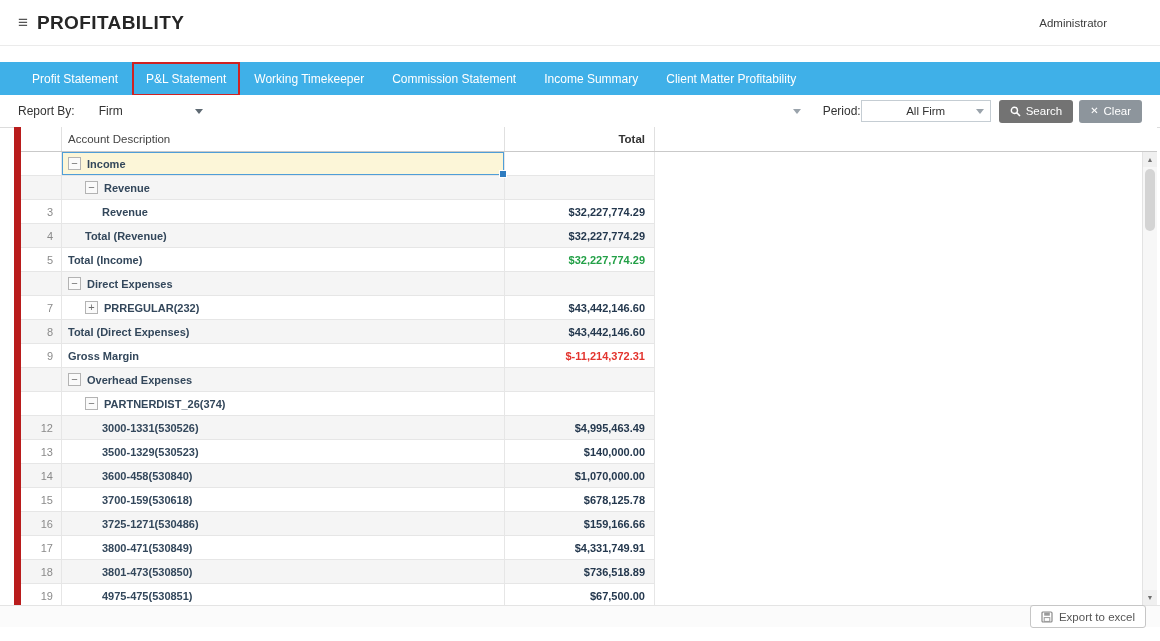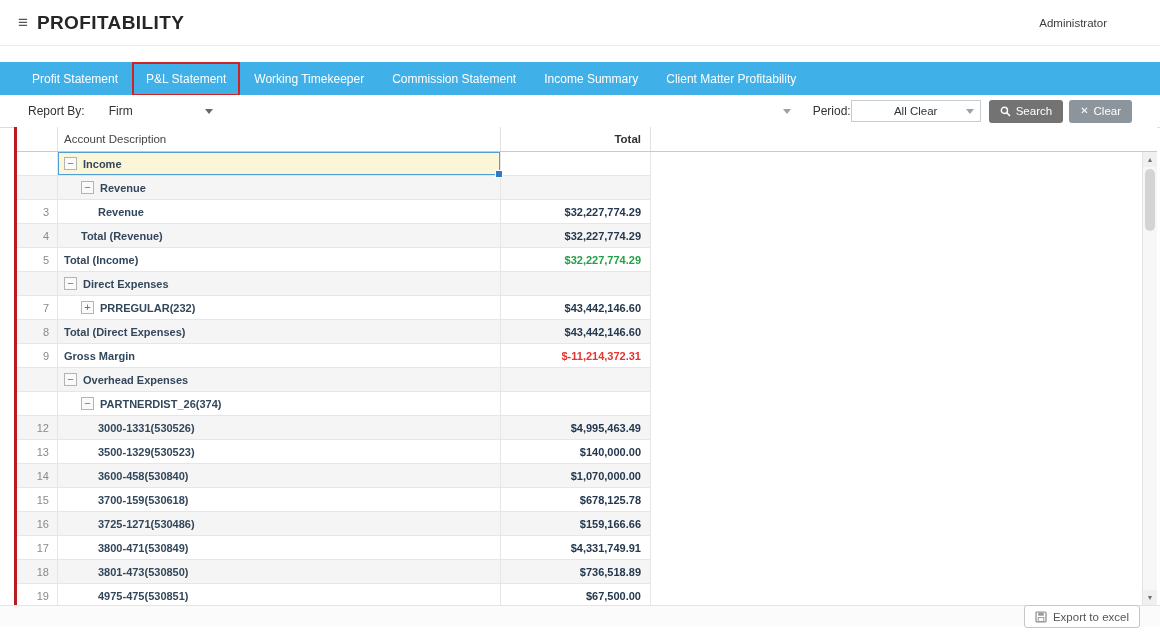--- a/index.html
+++ b/index.html
@@ -19,21 +19,21 @@
 
   
   .tabbar { position:absolute; top:62px; left:0; right:0; height:33px;
     background:#3fb0e8; display:flex; align-items:stretch; padding-left:18px; }
   .tab { color:#fff; font-size:12px; display:flex; align-items:center;
     padding:12px 14px; cursor:pointer; white-space:nowrap; }
   .tab.active { border:2px solid #cf2222; padding:15px 12px; }
 
   
   .toolbar { position:absolute; top:95px; left:0; right:0; height:33px;
-    display:flex; align-items:center; padding:0 28px;
+    display:flex; align-items:center; padding:0 18px;
     background:#fff; border-bottom:1px solid #dcdcdc; font-size:12px; color:#333; }
   .lbl { white-space:nowrap; }
   .caret { width:0; height:0; border-left:4px solid transparent;
     border-right:4px solid transparent; border-top:5px solid #9aa3ab; display:inline-block; }
   .caret.dark { border-top-color:#5f6a73; }
   .combo.borderless { width:104px; margin-left:24px; display:flex;
     justify-content:space-between; align-items:center; cursor:pointer; color:#333; }
   .spacer { flex:1; }
   .caret.mid { margin-right:22px; cursor:pointer; }
   .period-lbl { margin-right:0; }
@@ -43,21 +43,21 @@
   .combo.boxed .caret { position:absolute; right:6px; top:8px; }
   .btn { display:inline-flex; align-items:center; gap:5px; height:23px;
     border:none; border-radius:3px; color:#fff; font-size:11.5px;
     font-family:"Liberation Sans", sans-serif; padding:0 11px; cursor:pointer; }
   .btn.search { background:#737373; margin-left:8px; }
   .btn.clear  { background:#8d959c; margin-left:6px; }
   .btn .x { font-size:10px; line-height:10px; }
 
   
   .grid { position:absolute; top:127px; left:14px; right:3px; height:478px;
-    border-left:3px solid #b91c1c; background:#5eead4; }
+    border-left:7px solid #b91c1c; background:#5eead4; }
   .grid-header { display:flex; height:25px; background:#fff;
     border-bottom:1px solid #c9c9c9; font-size:11.5px; }
   .grid-header .cell { display:flex; align-items:center; }
   .cell.num   { width:41px; flex:none; justify-content:flex-end; padding-right:8px; }
   .cell.desc  { width:443px; flex:none; }
   .cell.total { width:150px; flex:none; justify-content:flex-end; padding-right:9px; }
   .cell.filler{ flex:1; border:none !important; background:transparent; }
   .grid-header .desc { padding-left:6px; color:#444; }
   .grid-header .total { font-weight:bold; color:#333; }
   .grid-header .num, .grid-header .desc, .grid-header .total { border-right:1px solid #e0e0e0; }
@@ -89,21 +89,21 @@
     background:#f7f7f7; border-left:1px solid #e3e3e3; cursor:pointer; }
   .vscroll .arr { position:absolute; left:0; width:14px; height:15px; color:#707070;
     font-size:7px; text-align:center; line-height:15px; background:#f0f0f0; }
   .arr.up { top:0; } .arr.down { bottom:0; }
   .thumb { position:absolute; left:2px; top:17px; width:10px; height:62px;
     background:#d4d4d4; border-radius:5px; }
 
   
   .bottombar { position:absolute; top:605px; left:0; right:0; height:22px;
     background:#fbfbfb; border-top:1px solid #e4e4e4;
-    display:flex; align-items:center; justify-content:flex-end; padding-right:20px; }
+    display:flex; align-items:center; justify-content:flex-end; padding-right:14px; }
   .export { display:inline-flex; align-items:center; gap:6px; height:23px;
     background:#fff; border:1px solid #c6c6c6; border-radius:3px; color:#555;
     font-size:11.5px; font-family:"Liberation Sans", sans-serif; padding:0 10px; cursor:pointer; }
 </style>
 </head>
 <body>
 
 <div class="app">
 
   <header class="topbar">
@@ -124,21 +124,21 @@
   <div class="toolbar">
     <span class="lbl">Report By:</span>
     <div class="combo borderless">
       <span>Firm</span>
       <span class="caret dark"></span>
     </div>
     <span class="spacer"></span>
     <span class="caret mid"></span>
     <span class="lbl period-lbl">Period:</span>
     <div class="combo boxed">
-      <span>All Clear</span>
+      <span>All Firm</span>
       <span class="caret"></span>
     </div>
     <button class="btn search">
       <svg width="11" height="11" viewBox="0 0 11 11">
         <circle cx="4.4" cy="4.4" r="3.1" fill="none" stroke="#fff" stroke-width="1.4"></circle>
         <line x1="6.8" y1="6.8" x2="10" y2="10" stroke="#fff" stroke-width="1.6"></line>
       </svg>
       <span>Search</span>
     </button>
     <button class="btn clear">

